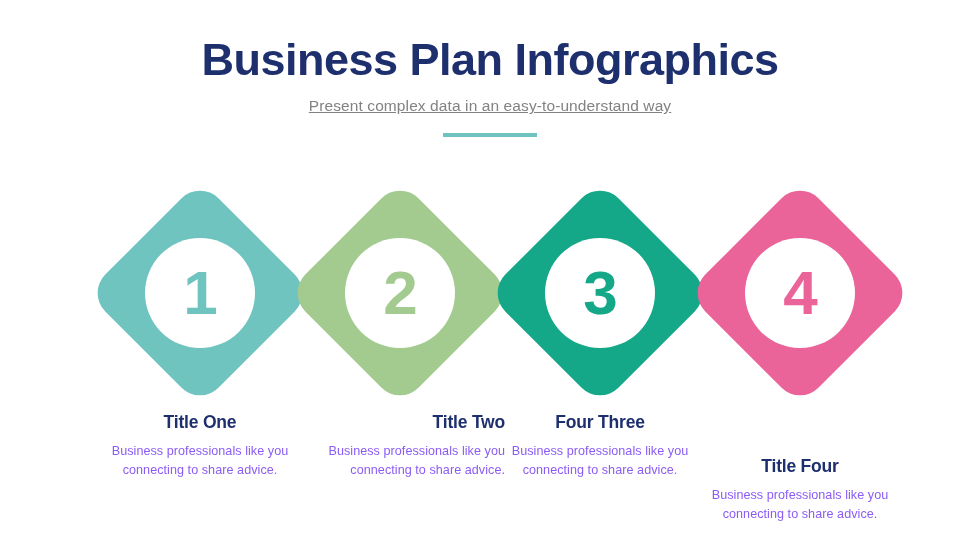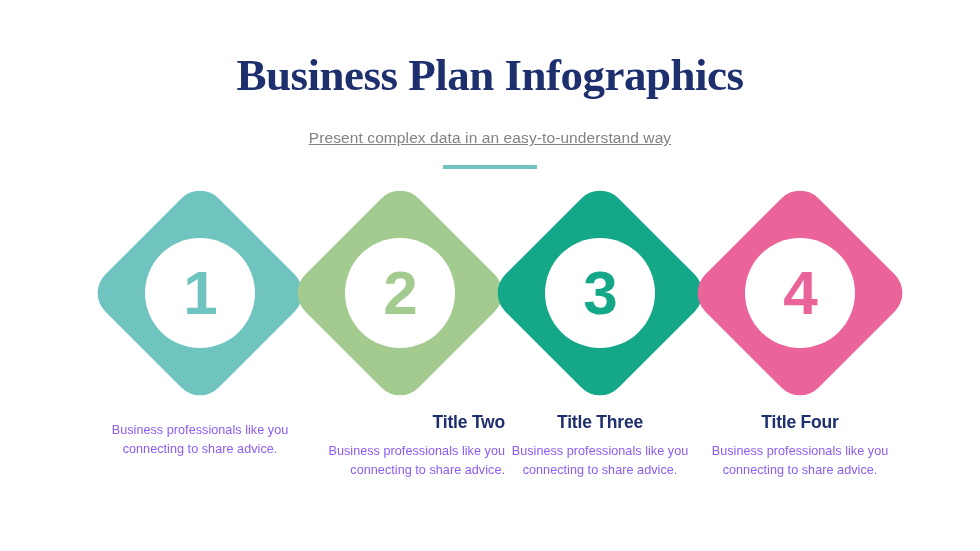--- a/index.html
+++ b/index.html
@@ -28,22 +28,22 @@
     width: 980px;
     text-align: center;
   }
 
   #main-title {
     font-size: 45px;
     font-weight: bold;
     color: #1E2F6E;
     letter-spacing: -0.5px;
     line-height: 1.05;
-    margin: 16px;
-    font-family: Liberation Serif, serif;
+    margin: 0;
+    font-family: Liberation Sans, sans-serif;
   }
 
   #subtitle {
     font-size: 15.5px;
     color: #828282;
     margin: 0;
     padding-top: 14px;
     font-weight: normal;
     letter-spacing: 0.1px;
   }
@@ -175,33 +175,34 @@
       <div class="diamond-circle">
         <span class="diamond-number" style="color: rgb(235, 100, 153);">4</span>
       </div>
     </div>
 
   </div>
 
   <div id="caption-row">
 
     <div class="caption" style="left:95px;">
+      <p class="caption-title">Title One</p>
       <p class="caption-body">Business professionals like you connecting to share advice.</p>
     </div>
 
     <div class="caption" style="left:295px;text-align:right;">
       <p class="caption-title">Title Two</p>
       <p class="caption-body">Business professionals like you connecting to share advice.</p>
     </div>
 
     <div class="caption" style="left:495px;">
-      <p class="caption-title">Title Three</p>
-      <p class="caption-body">Business professionals like you connecting to share advice.</p>
-    </div>
-
-    <div class="caption" style="left:695px;">
+      <p class="caption-title">Four Three</p>
+      <p class="caption-body">Business professionals like you connecting to share advice.</p>
+    </div>
+
+    <div class="caption" style="left:695px;margin-top:44px;">
       <p class="caption-title">Title Four</p>
       <p class="caption-body">Business professionals like you connecting to share advice.</p>
     </div>
 
   </div>
 
 </div>
 
 </body></html>

